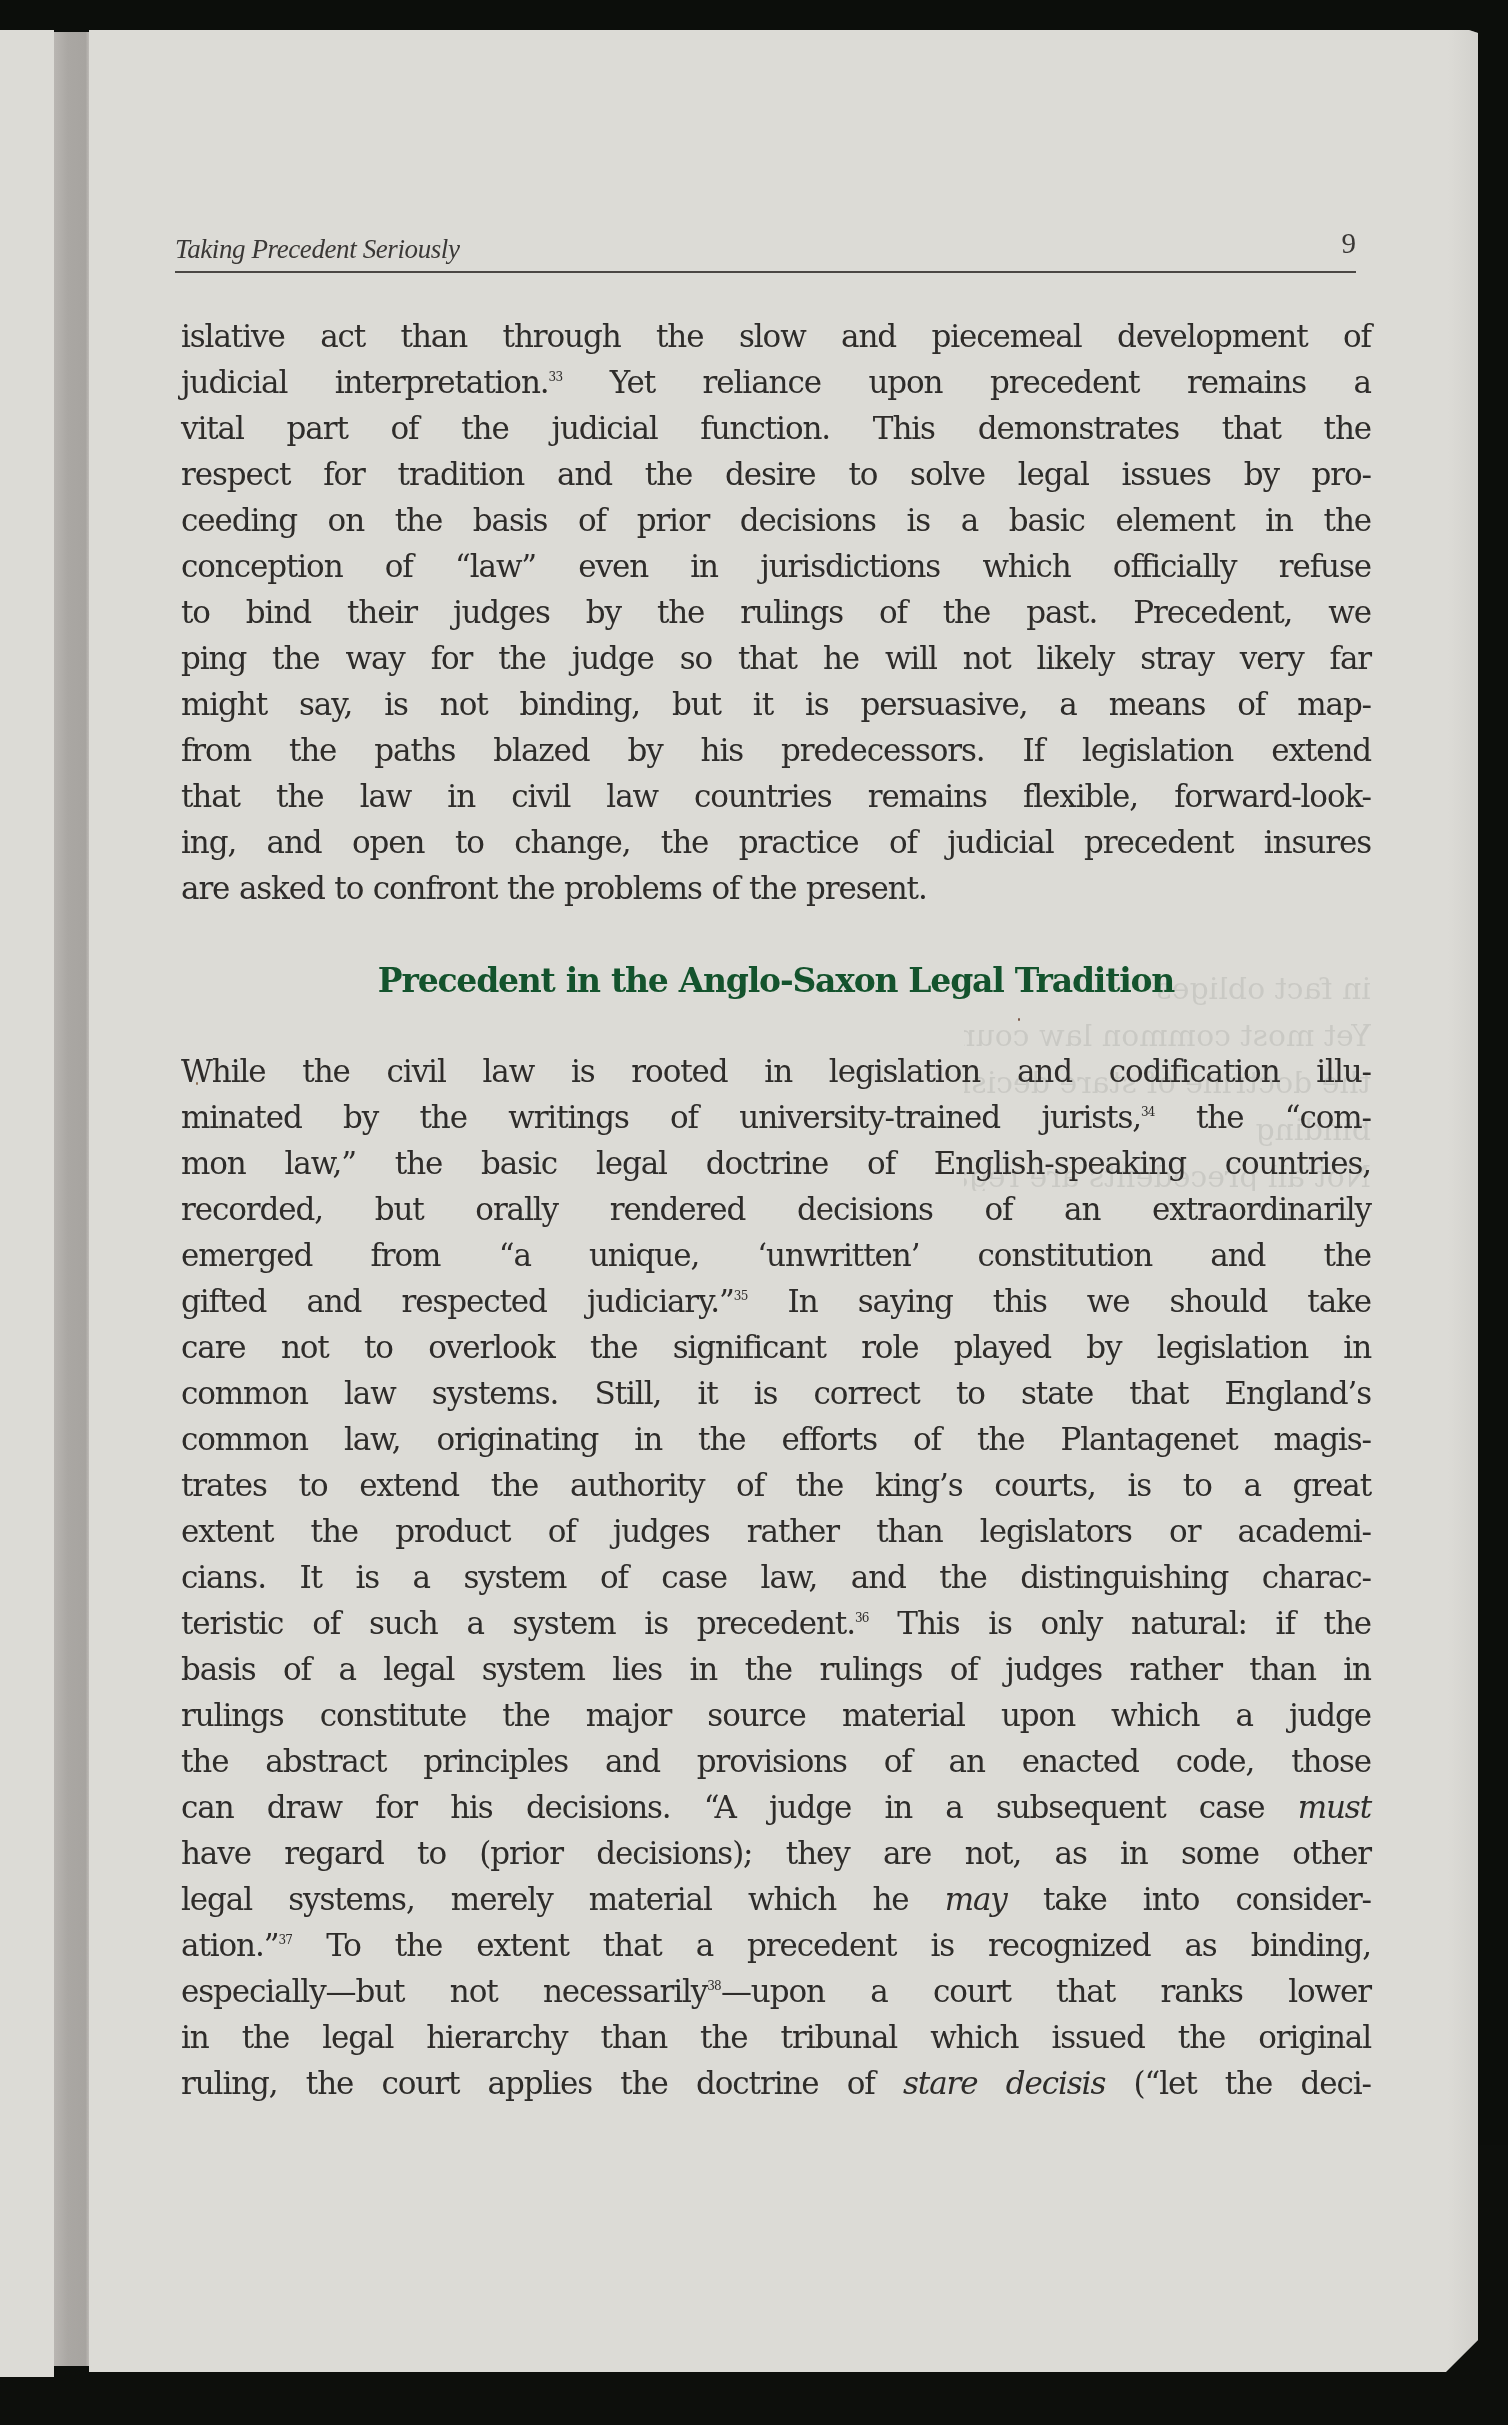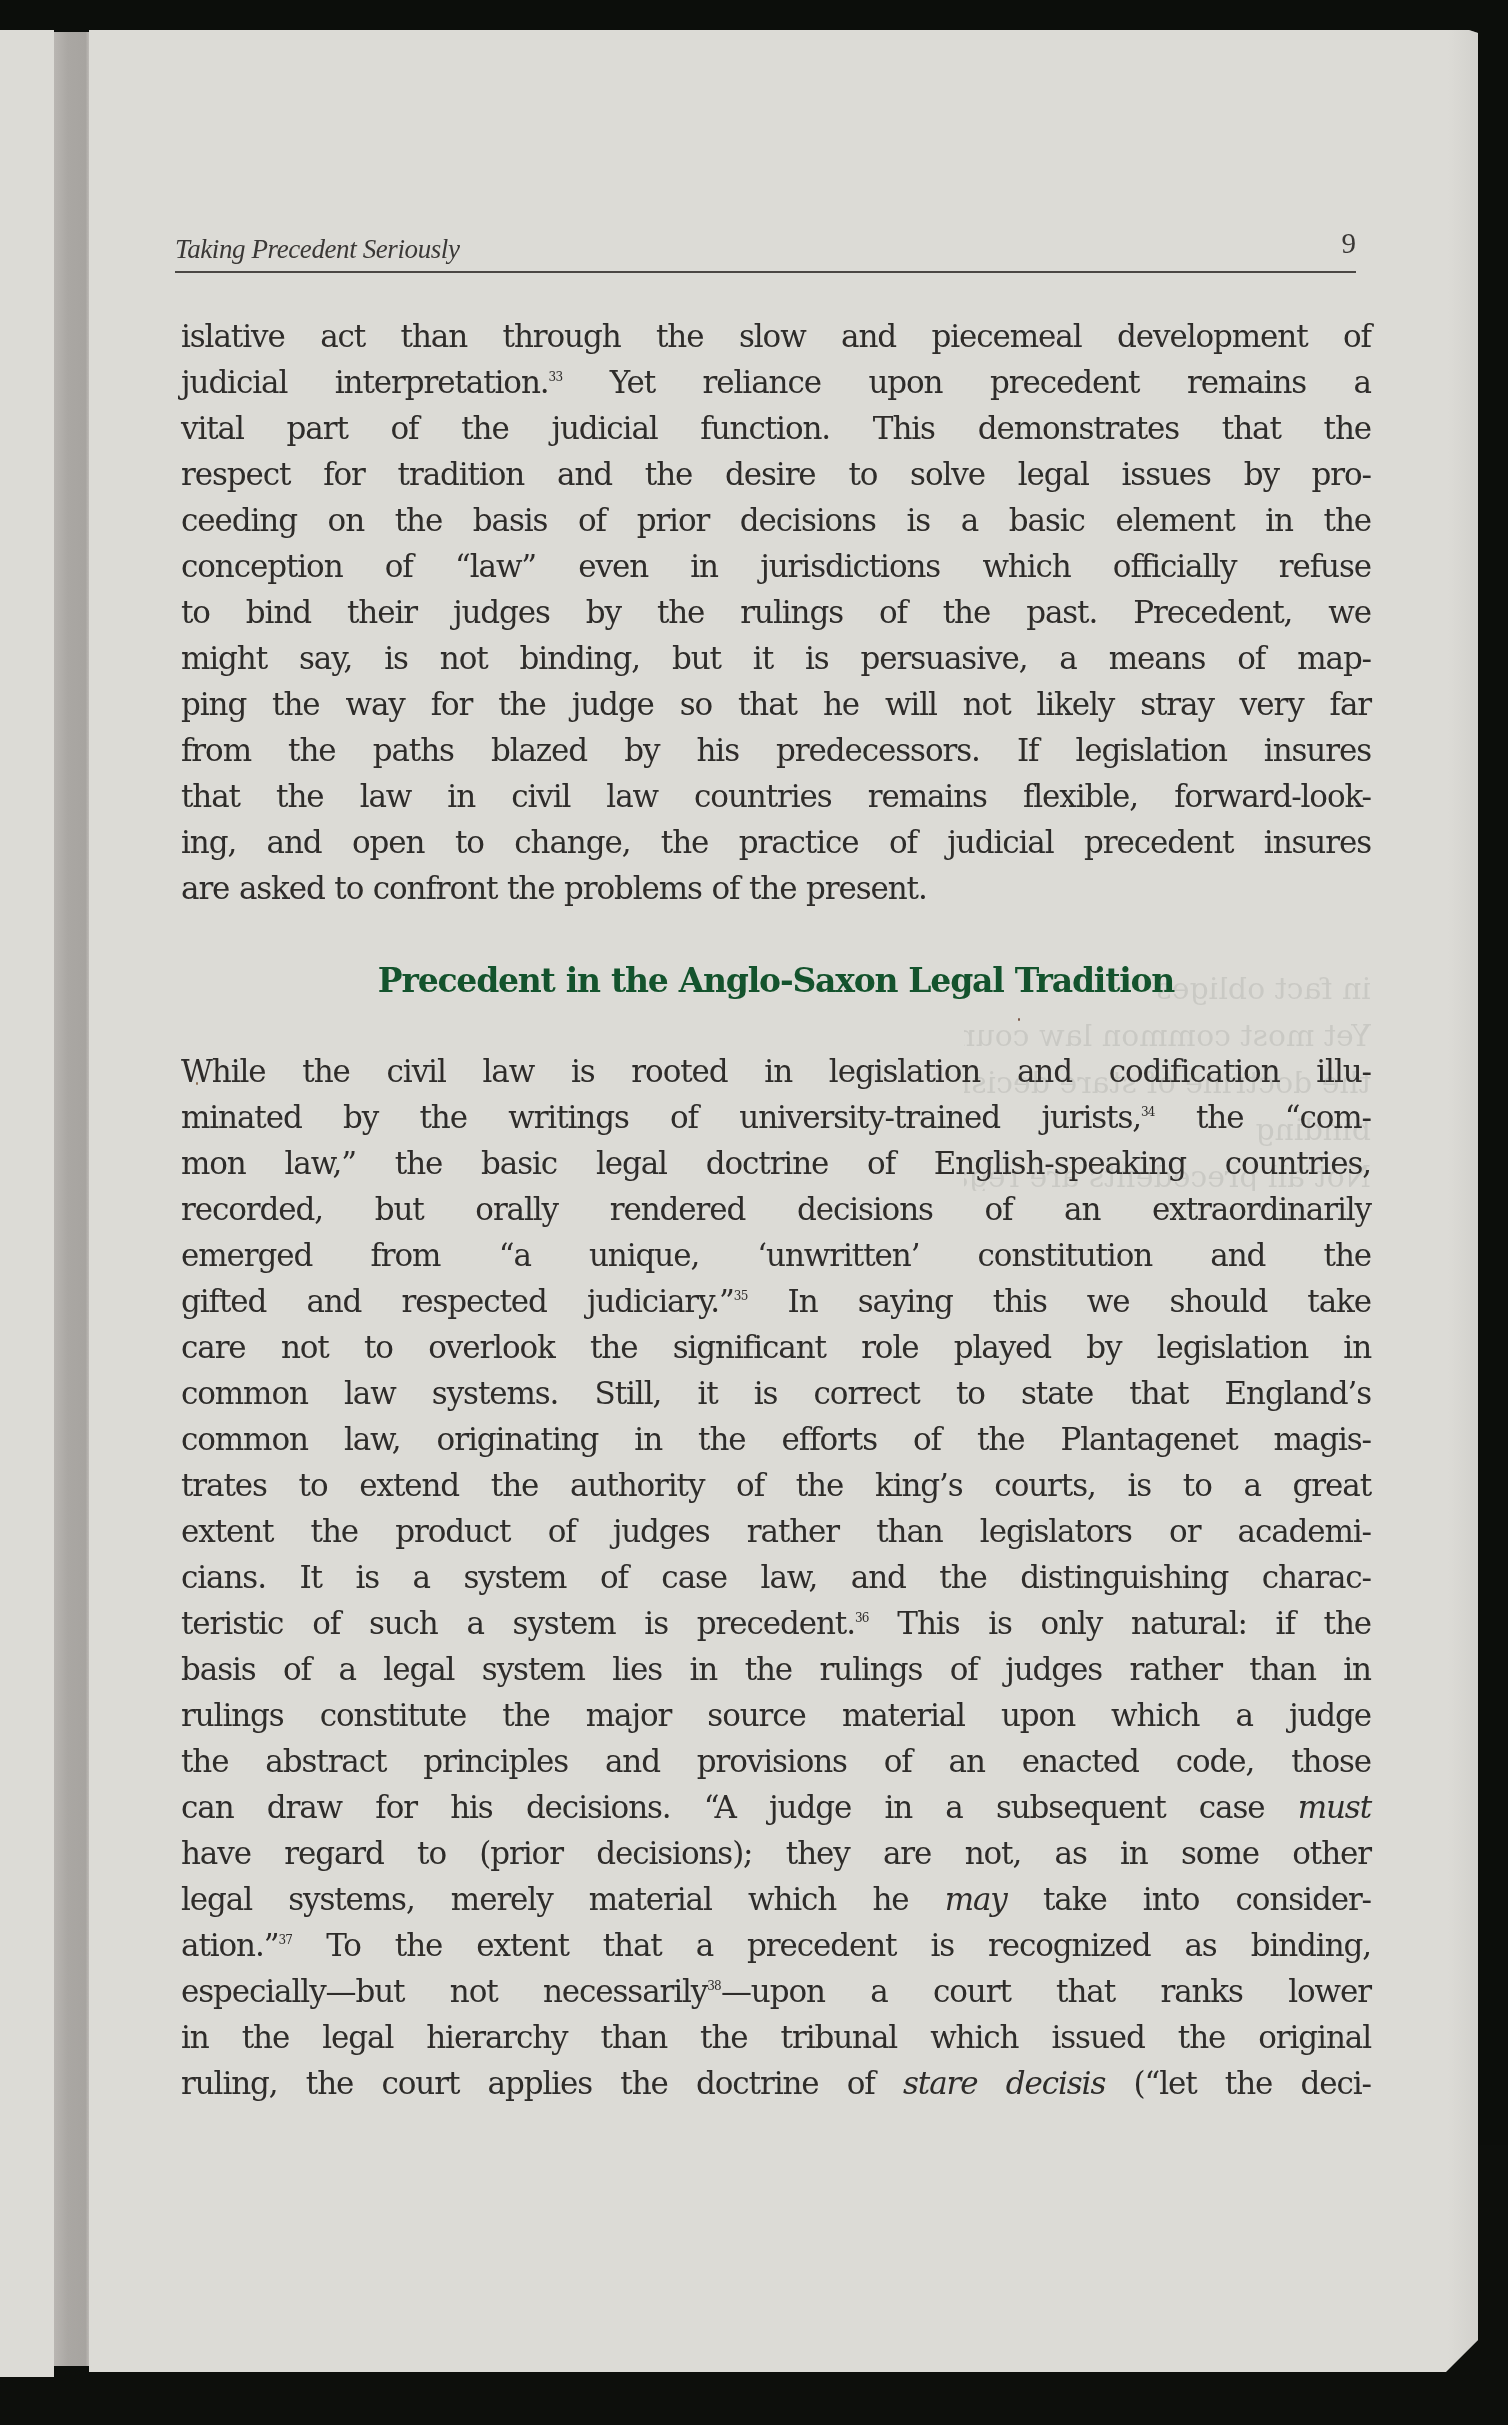--- a/index.html
+++ b/index.html
@@ -172,23 +172,23 @@
 
     <div class="body-text">
       <div id="para1">
           <div class="line"><span>islative act than through the slow and piecemeal development of</span></div>
           <div class="line"><span>judicial interpretation.</span><sup class="fn">33</sup><span> Yet reliance upon precedent remains a</span></div>
           <div class="line"><span>vital part of the judicial function. This demonstrates that the</span></div>
           <div class="line"><span>respect for tradition and the desire to solve legal issues by pro-</span></div>
           <div class="line"><span>ceeding on the basis of prior decisions is a basic element in the</span></div>
           <div class="line"><span>conception of “law” even in jurisdictions which officially refuse</span></div>
           <div class="line"><span>to bind their judges by the rulings of the past. Precedent, we</span></div>
+          <div class="line"><span>ping the way for the judge so that he will not likely stray very far</span></div>
           <div class="line"><span>might say, is not binding, but it is persuasive, a means of map-</span></div>
-          <div class="line"><span>ping the way for the judge so that he will not likely stray very far</span></div>
-          <div class="line"><span>from the paths blazed by his predecessors. If legislation insures</span></div>
+          <div class="line"><span>from the paths blazed by his predecessors. If legislation extend</span></div>
           <div class="line"><span>that the law in civil law countries remains flexible, forward-look-</span></div>
           <div class="line"><span>ing, and open to change, the practice of judicial precedent insures</span></div>
           <div class="line last"><span>are asked to confront the problems of the present.</span></div>
         </div>
       <div class="section-heading">Precedent in the Anglo-Saxon Legal Tradition</div>
       <div id="para2">
           <div class="line"><span>While the civil law is rooted in legislation and codification illu-</span></div>
           <div class="line"><span>minated by the writings of university-trained jurists,</span><sup class="fn">34</sup><span> the “com-</span></div>
           <div class="line"><span>mon law,” the basic legal doctrine of English-speaking countries,</span></div>
           <div class="line"><span>recorded, but orally rendered decisions of an extraordinarily</span></div>

